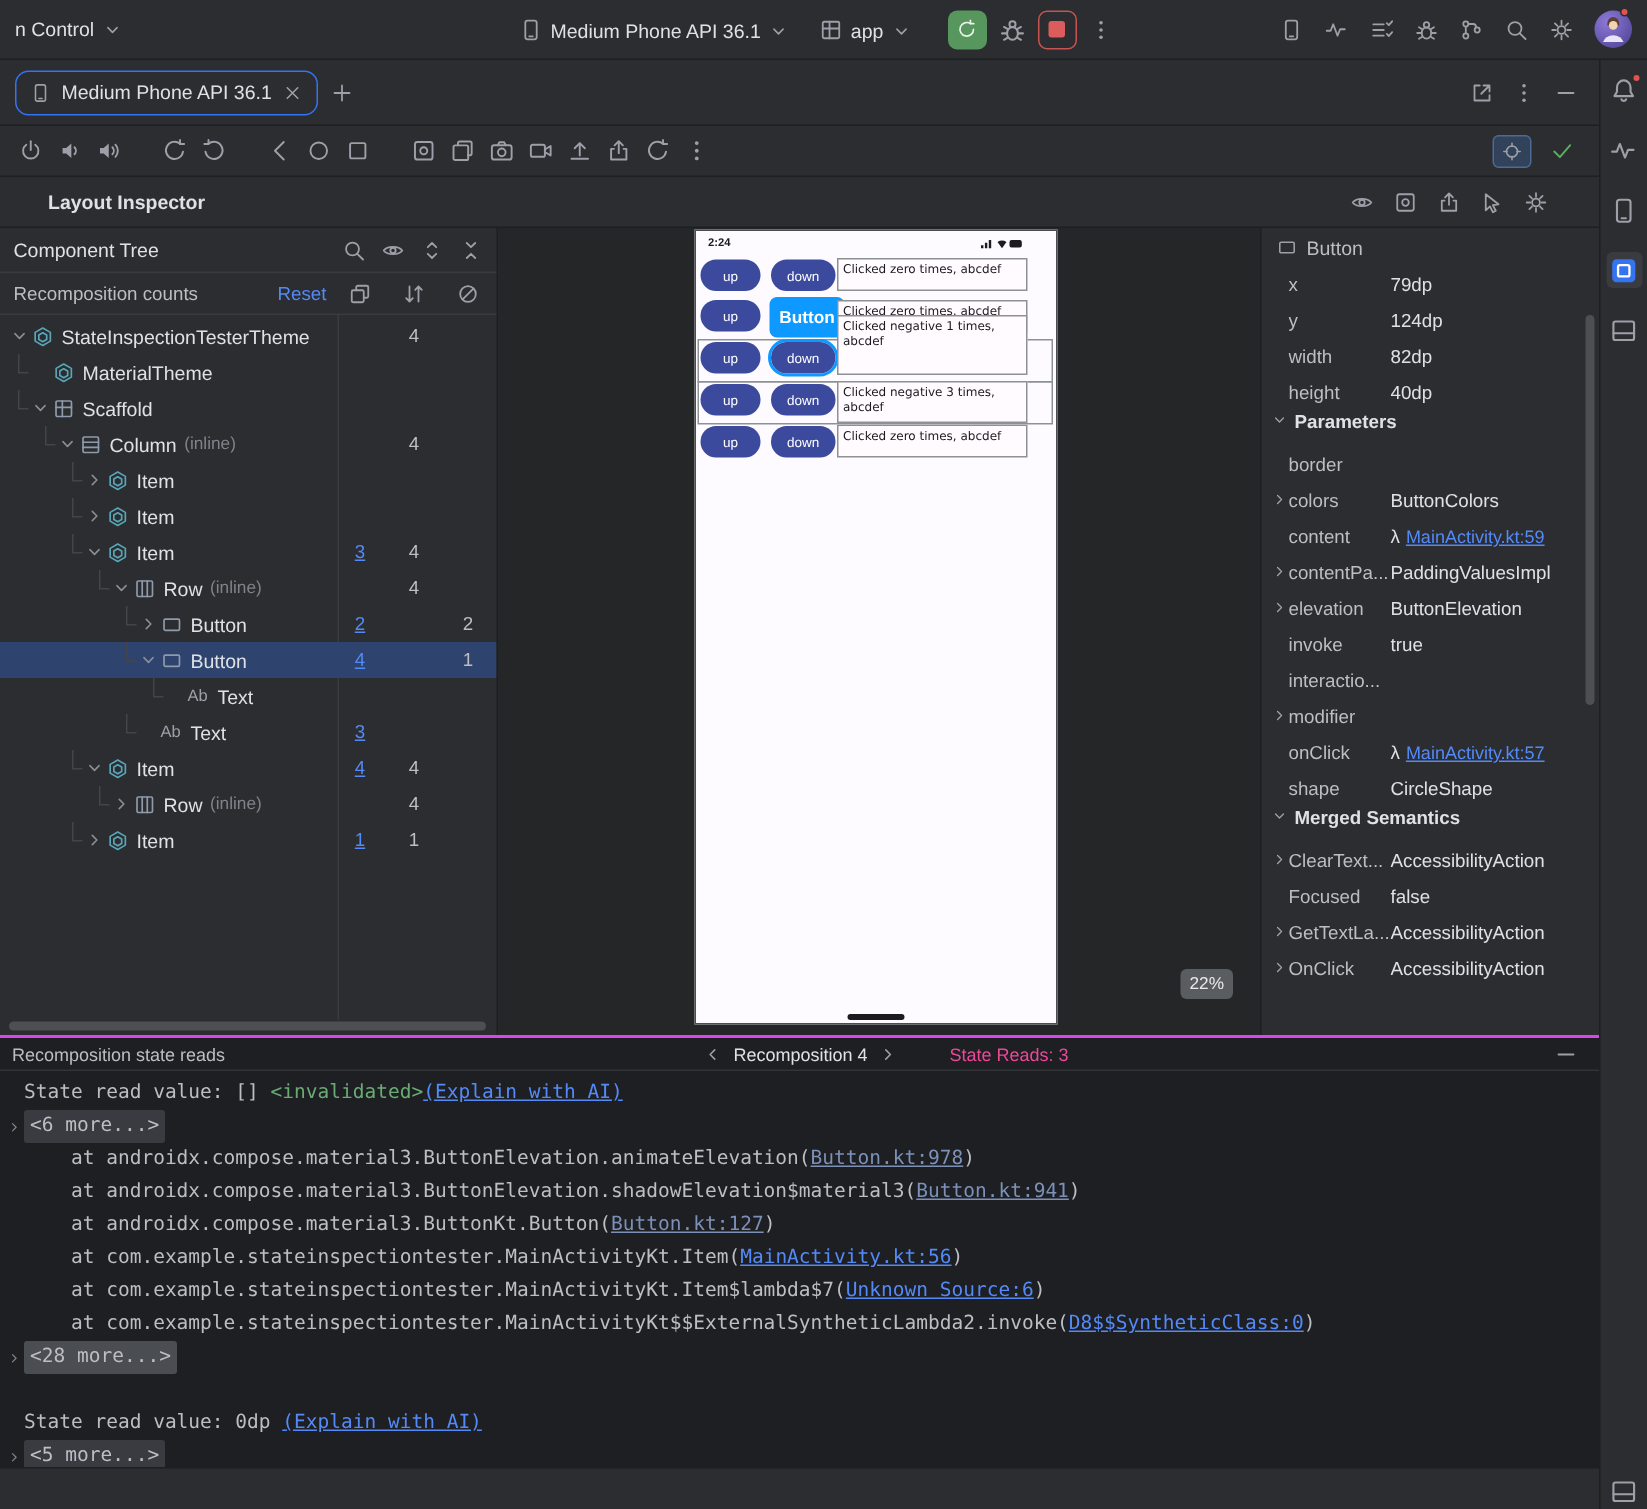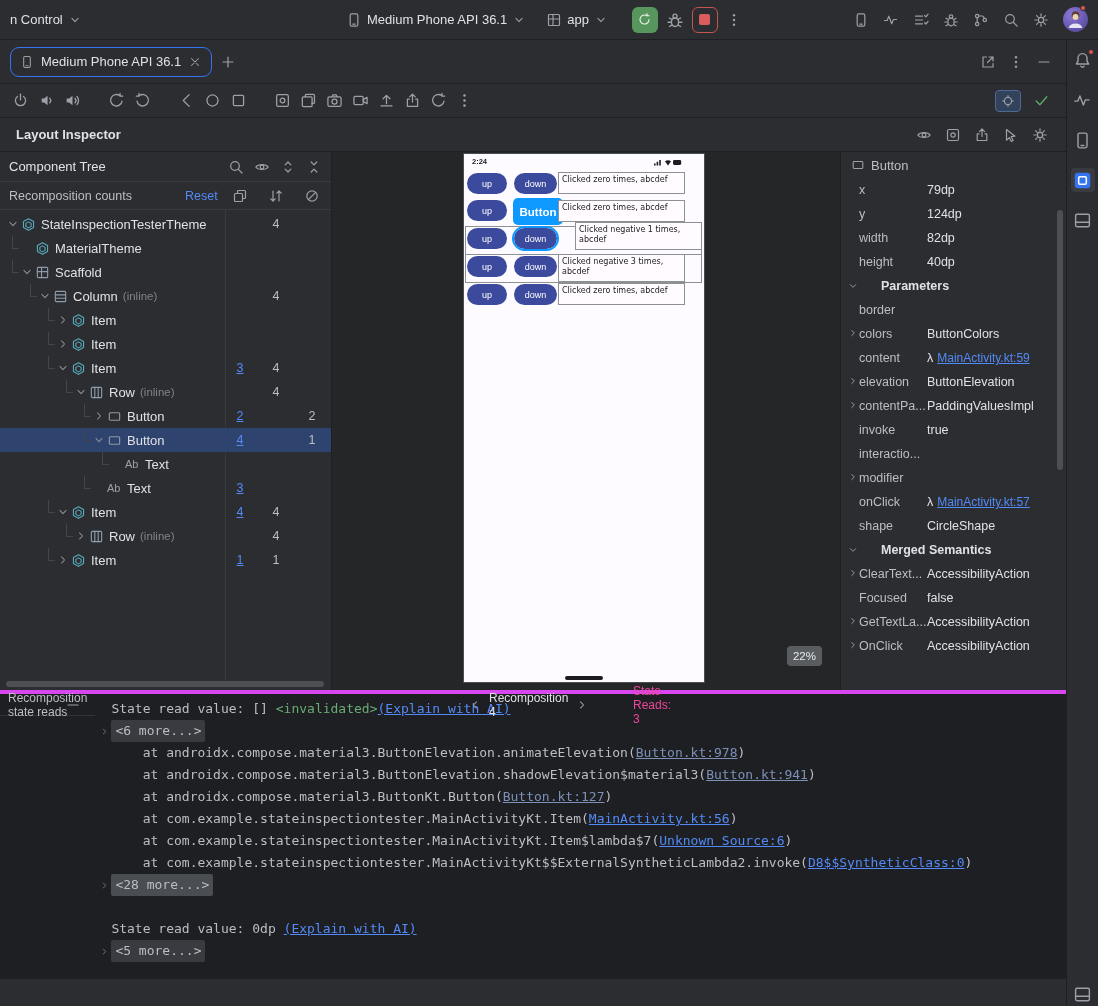--- a/index.html
+++ b/index.html
@@ -7,21 +7,21 @@
     font-family:"Liberation Sans","DejaVu Sans",sans-serif;font-size:13px;color:#dfe1e5;}
   .app{width:1098px;height:1006px;display:flex;flex-direction:column}
   .ic{display:inline-flex;width:16px;height:16px;color:#9da0a8;flex:0 0 auto}
   .ic svg{width:100%;height:100%}
   .s14{width:14px;height:14px}.s12{width:12px;height:12px}.s18{width:18px;height:18px}
   .tool{cursor:pointer}
   
   .topbar{height:40px;flex:0 0 40px;background:#2b2d30;border-bottom:1px solid #1e1f22;
     display:flex;align-items:center;padding:0 8px 0 4px;position:relative}
   .tb-left{width:336px;display:flex;align-items:center}
-  .widget{display:flex;align-items:center;gap:5px;padding:4px 6px;border-radius:6px;cursor:pointer}
+  .widget{display:flex;align-items:flex-end;gap:5px;padding:4px 6px;border-radius:6px;cursor:pointer}
   .wlabel{color:#dfe1e5;white-space:nowrap}
   .tb-center{display:flex;align-items:center;gap:8px}
   .runbtn{width:26px;height:26px;border:none;border-radius:6px;background:#57965c;display:flex;
     align-items:center;justify-content:center;cursor:pointer;margin-left:10px}
   .runbtn .ic{color:#eaf2ea;width:15px;height:15px}
   .stopbtn{width:26px;height:26px;background:transparent;border:1.5px solid #c75450;border-radius:6px;
     display:flex;align-items:center;justify-content:center;cursor:pointer}
   .stopsq{width:11px;height:11px;background:#db5c5c;border-radius:2px}
   .tb-right{margin-left:auto;display:flex;align-items:center;gap:14px;padding-right:2px}
   .avatar{width:25px;height:25px;border-radius:50%;position:relative;cursor:pointer;
@@ -45,21 +45,21 @@
   
   .emubar{height:34px;flex:0 0 34px;display:flex;align-items:center;padding:0 12px;border-bottom:1px solid #1e1f22}
   .emu-left{display:flex;align-items:center;gap:9px}
   .egap{width:9px}
   .emu-left .ic{width:17px;height:17px;cursor:pointer}
   .emu-right{margin-left:auto;display:flex;align-items:center;gap:12px;padding-right:4px}
   .emutoggle{width:26px;height:22px;border:1px solid #4c6a93;background:#32425a;border-radius:4px;
     display:flex;align-items:center;justify-content:center;cursor:pointer}
   .check-ic{color:#5fad65;width:17px;height:17px}
   
-  .lihead{height:34px;flex:0 0 34px;display:flex;align-items:center;padding:0 16px;border-bottom:1px solid #1e1f22}
+  .lihead{height:34px;flex:0 0 34px;display:flex;align-items:center;padding:0 32px;border-bottom:1px solid #1e1f22}
   .lititle{font-weight:700;font-size:13px}
   .li-icons{margin-left:auto;display:flex;align-items:center;gap:13px;padding-right:2px}
   
   .content{height:538px;flex:0 0 538px;display:flex;min-height:0}
   .phead{height:30px;flex:0 0 30px;display:flex;align-items:center;padding:0 9px;border-bottom:1px solid #393b40}
   .ptitle{flex:1;font-size:13px;color:#dfe1e5;white-space:nowrap}
   .hicons{display:flex;align-items:center;gap:10px}
   
   .tree-panel{width:332px;flex:0 0 332px;background:#2b2d30;border-right:1px solid #1e1f22;display:flex;flex-direction:column}
   .psub{height:28px;flex:0 0 28px;position:relative;display:flex;align-items:center;padding:0 9px;border-bottom:1px solid #393b40}
@@ -104,26 +104,26 @@
     padding:4px 6px;border-radius:4px}
   
   .attr-panel{width:226px;flex:0 0 226px;background:#2b2d30;border-left:1px solid #1e1f22;display:flex;flex-direction:column;position:relative}
   .acomp{height:26px;flex:0 0 26px;display:flex;align-items:center;gap:6px;padding:0 10px;color:#bcbec4}
   .attr-body{flex:1;overflow:hidden}
   .arow{height:24px;display:flex;align-items:center;padding-left:6px;padding-right:14px}
   .aexp{width:12px;flex:0 0 12px;color:#8c8f96}
   .aexp .ic{width:12px;height:12px}
   .akey{width:68px;flex:0 0 68px;font-size:12.5px;color:#bcbec4;white-space:nowrap;overflow:hidden}
   .aval{flex:1;font-size:12.5px;color:#dfe1e5;white-space:nowrap;overflow:hidden;display:flex;align-items:center;gap:4px}
-  .asec{height:24px;display:flex;align-items:center;gap:22px;padding-left:6px;font-weight:700;font-size:12.5px;color:#dfe1e5}
+  .asec{height:24px;display:flex;gap:4px;padding-left:6px;font-weight:700;font-size:12.5px;color:#dfe1e5}
   .alink{color:#548af7;text-decoration:underline;font-size:12px;cursor:pointer}
   .lam{color:#dfe1e5}
   .vthumb{position:absolute;right:3px;top:58px;width:6px;height:260px;border-radius:3px;background:#4d4f53;cursor:pointer}
   
-  .console{height:288px;flex:0 0 288px;background:#1e1f22;border-top:4px solid #d946ef;display:flex;flex-direction:row}
+  .console{height:288px;flex:0 0 288px;background:#1e1f22;border-top:2px solid #d946ef;display:flex;flex-direction:column}
   .chead{height:22px;flex:0 0 22px;position:relative;display:flex;align-items:center;padding:0 8px;border-bottom:1px solid #313336}
   .ctitle{font-size:12px;color:#bcbec4}
   .cnav{position:absolute;left:468px;display:flex;align-items:center;gap:7px;font-size:12px;color:#dfe1e5}
   .creads{position:absolute;left:633px;font-size:12px;color:#ec4899}
   .chide{position:absolute;right:14px}
   .cbody{flex:1;overflow:hidden;padding:4px 0 0 4px;font-family:"DejaVu Sans Mono","Liberation Mono",monospace;
     font-size:13px;line-height:22px;color:#bcbec4}
   .cline{height:22px;display:flex;align-items:center;white-space:pre}
   .gut{width:12px;flex:0 0 12px;display:flex;align-items:center;color:#7f838a}
   .gut .ic{width:11px;height:11px;color:#7f838a}
@@ -779,21 +779,21 @@
             <div id="phone-rows">
                 <div class="pbtn" style="left: 3px; top: 19px; width: 40px;">up</div>
                 <div class="pbtn" style="left: 50px; top: 19px; width: 43px;">down</div>
                 <div class="ptext" style="top: 18px; height: 22px;">Clicked zero times, abcdef</div>
                 <div class="pbtn" style="left: 3px; top: 46px; width: 40px;">up</div>
                 <div class="pbig" style="left: 49px; top: 44px; width: 50px; height: 27px;">Button</div>
                 <div class="ptext" style="top: 46px; height: 22px;">Clicked zero times, abcdef</div>
                 <div class="prowbox" style="left: 1px; top: 72px; width: 237px; height: 29px;"></div>
                 <div class="pbtn" style="left: 3px; top: 74px; width: 40px;">up</div>
                 <div class="pbtn sel" style="left: 50px; top: 74px; width: 43px;">down</div>
-                <div class="ptext" style="top: 68px; height: 28px; margin-left: 17px;">Clicked negative 1 times,
+                <div class="ptext" style="top: 56px; height: 40px;">Clicked negative 1 times,
 abcdef</div>
                 <div class="prowbox" style="left: 1px; top: 100px; width: 237px; height: 29px;"></div>
                 <div class="pbtn" style="left: 3px; top: 102px; width: 40px;">up</div>
                 <div class="pbtn" style="left: 50px; top: 102px; width: 43px;">down</div>
                 <div class="ptext" style="top: 100px; height: 28px;">Clicked negative 3 times,
 abcdef</div>
                 <div class="pbtn" style="left: 3px; top: 130px; width: 40px;">up</div>
                 <div class="pbtn" style="left: 50px; top: 130px; width: 43px;">down</div>
                 <div class="ptext" style="top: 129px; height: 22px;">Clicked zero times, abcdef</div>
               </div>
@@ -861,31 +861,31 @@
                   <span class="lam">λ</span>
                   <a class="alink">MainActivity.kt:59</a>
                 </span>
               </div>
               <div class="arow">
                 <span class="aexp"><span class="ic s12">
                     <svg viewBox="0 0 16 16" fill="none" stroke="currentColor" stroke-width="1.2" stroke-linecap="round" stroke-linejoin="round">
                       <path d="M6.3 4.5 9.8 8l-3.5 3.5"></path>
                     </svg>
                   </span></span>
+                <span class="akey">contentPa...</span>
+                <span class="aval">PaddingValuesImpl</span>
+              </div>
+              <div class="arow">
+                <span class="aexp"><span class="ic s12">
+                    <svg viewBox="0 0 16 16" fill="none" stroke="currentColor" stroke-width="1.2" stroke-linecap="round" stroke-linejoin="round">
+                      <path d="M6.3 4.5 9.8 8l-3.5 3.5"></path>
+                    </svg>
+                  </span></span>
                 <span class="akey">elevation</span>
                 <span class="aval">ButtonElevation</span>
-              </div>
-              <div class="arow">
-                <span class="aexp"><span class="ic s12">
-                    <svg viewBox="0 0 16 16" fill="none" stroke="currentColor" stroke-width="1.2" stroke-linecap="round" stroke-linejoin="round">
-                      <path d="M6.3 4.5 9.8 8l-3.5 3.5"></path>
-                    </svg>
-                  </span></span>
-                <span class="akey">contentPa...</span>
-                <span class="aval">PaddingValuesImpl</span>
               </div>
               <div class="arow">
                 <span class="aexp"></span>
                 <span class="akey">invoke</span>
                 <span class="aval">true</span>
               </div>
               <div class="arow">
                 <span class="aexp"></span>
                 <span class="akey">interactio...</span>
                 <span class="aval"></span>

